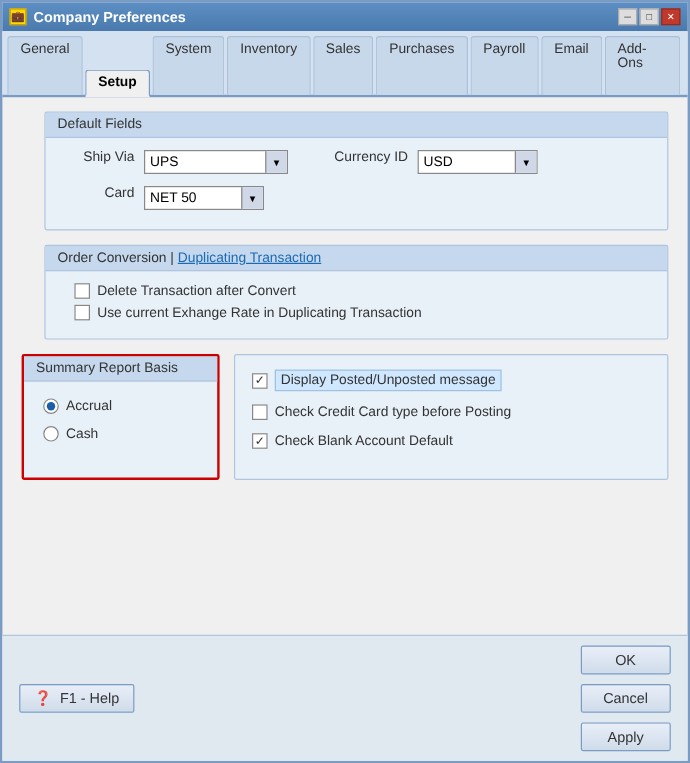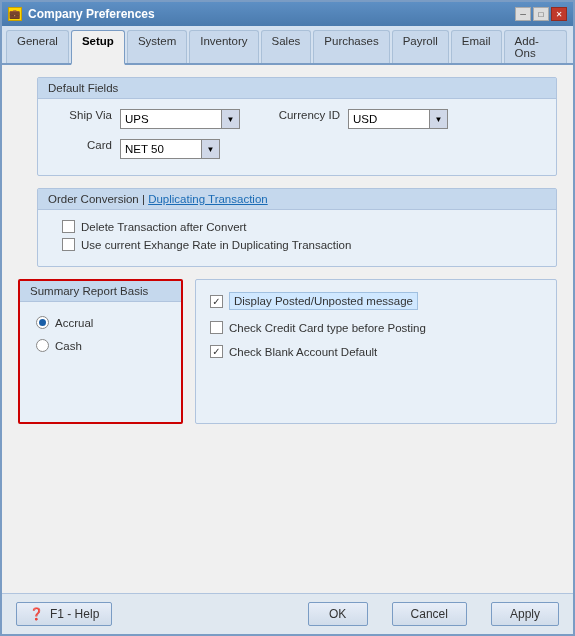--- a/index.html
+++ b/index.html
@@ -100,20 +100,21 @@
       font-size: 11.5px;
     }
 
     .tab.active {
       background: #f0f0f0;
       border-color: #7a9cc4;
       border-bottom: 2px solid #f0f0f0;
       margin-bottom: -2px;
       font-weight: bold;
       color: #000;
+      margin-top: 28px;
     }
 
     
     .content {
       flex: 1;
       padding: 12px 16px;
       display: flex;
       flex-direction: column;
       gap: 12px;
       overflow: hidden;
@@ -318,21 +319,22 @@
       flex-shrink: 0;
     }
 
     .footer-left {
       display: flex;
       align-items: center;
     }
 
     .footer-right {
       display: flex;
-      gap: 24px;
+      gap: 8px;
+      flex-direction: column;
     }
 
     .footer-btn {
       padding: 4px 18px;
       border: 1px solid #7a9cc4;
       background: linear-gradient(to bottom, #e8eef8, #d0dcea);
       cursor: pointer;
       font-size: 12px;
       color: #333;
       border-radius: 2px;

